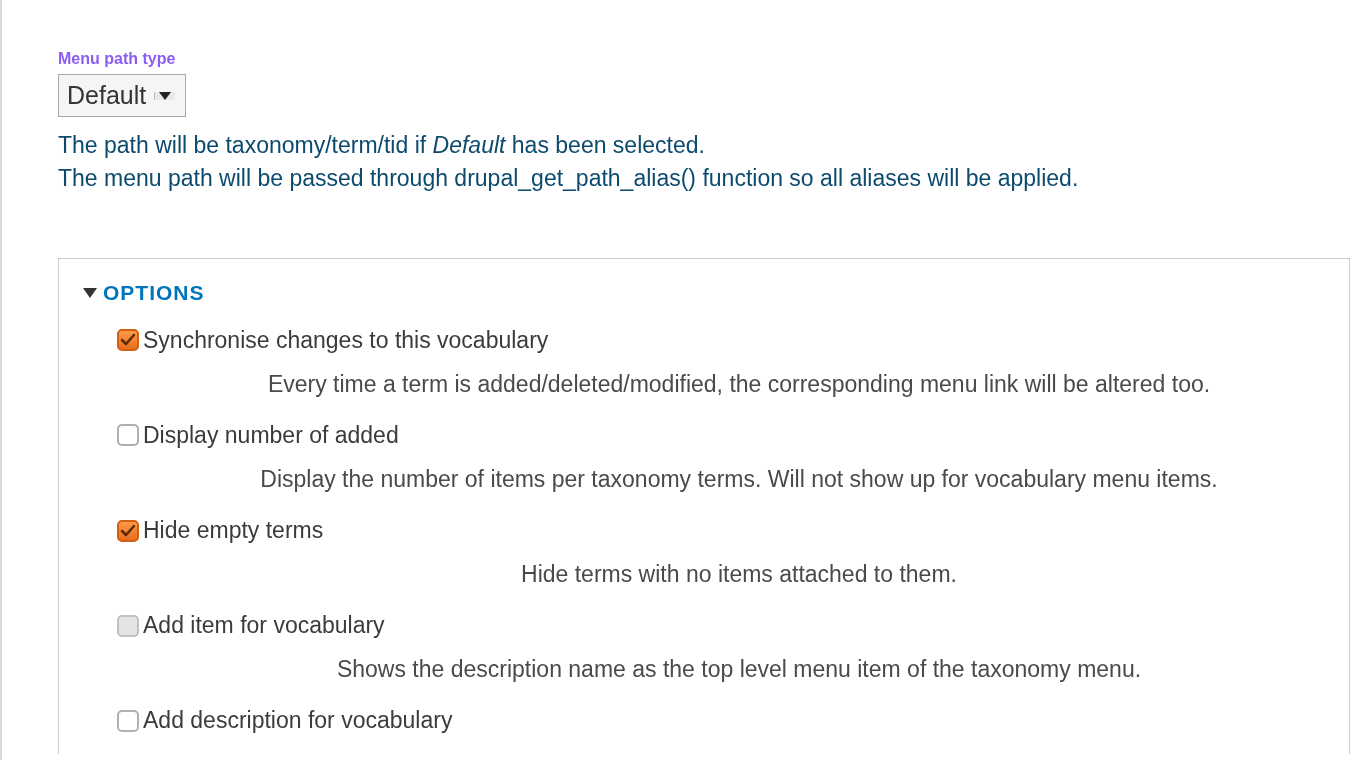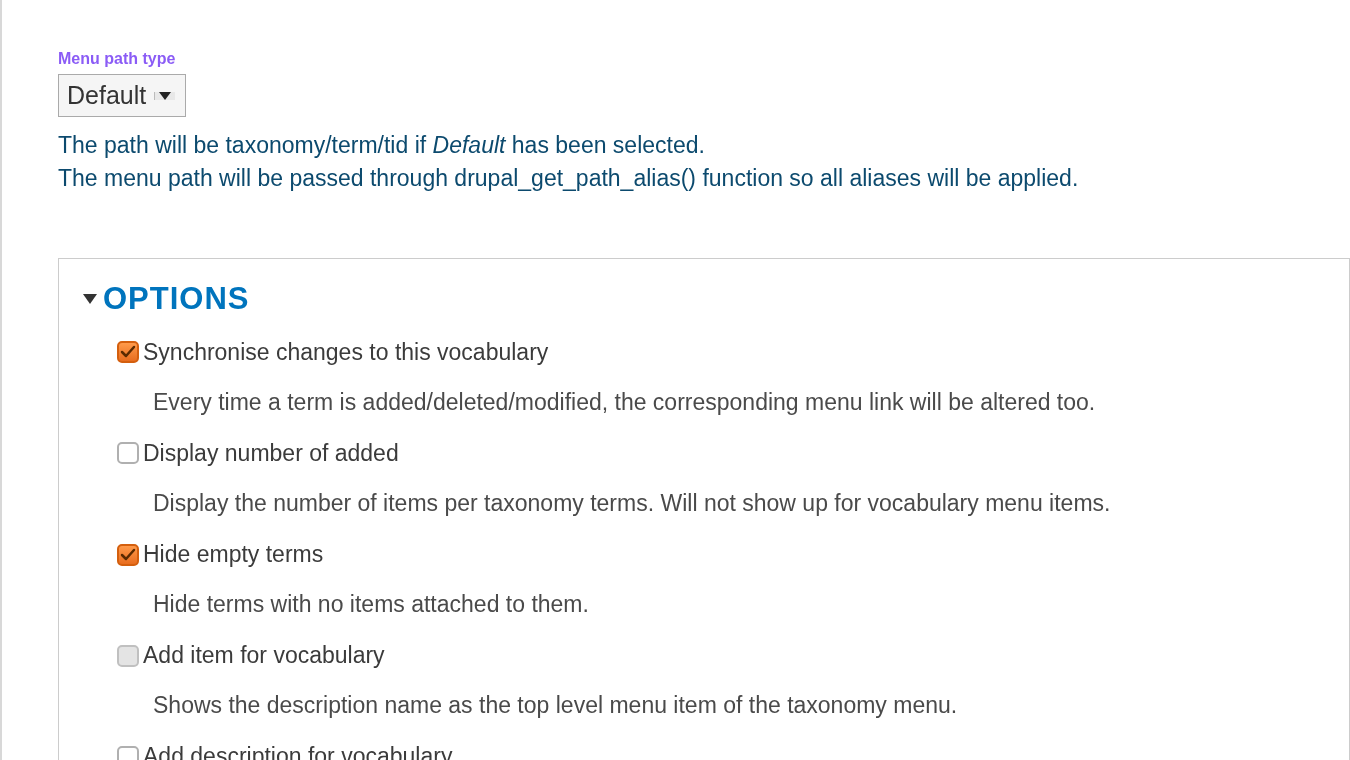--- a/index.html
+++ b/index.html
@@ -83,21 +83,21 @@
       width: 0;
       height: 0;
       border-left: 7px solid transparent;
       border-right: 7px solid transparent;
       border-top: 10px solid #333;
     }
     .legend-text {
       color: #0074bd;
       font-weight: bold;
       letter-spacing: 1px;
-      font-size: 31px;
+      font-size: 21px;
     }
     .option-item {
       margin: 22px 0 0 34px;
     }
     .option-item:first-of-type {
       margin-top: 20px;
     }
     .option-label-row {
       display: flex;
       align-items: center;
@@ -129,23 +129,24 @@
     .checkbox.checked svg {
       display: block;
     }
     .option-label {
       color: #3b3b3b;
       font-size: 23px;
     }
     .option-desc {
       color: #4a4a4a;
       font-size: 23px;
-      margin-top: 20px;
+      margin-top: 14px;
       margin-left: 36px;
       line-height: 1.4;
+      text-align: center;
     }
   </style>
 </head>
 <body>
 
 <div class="form-wrapper">
 
   <div class="field-label">Menu path type</div>
 
   <div class="select-wrapper">

